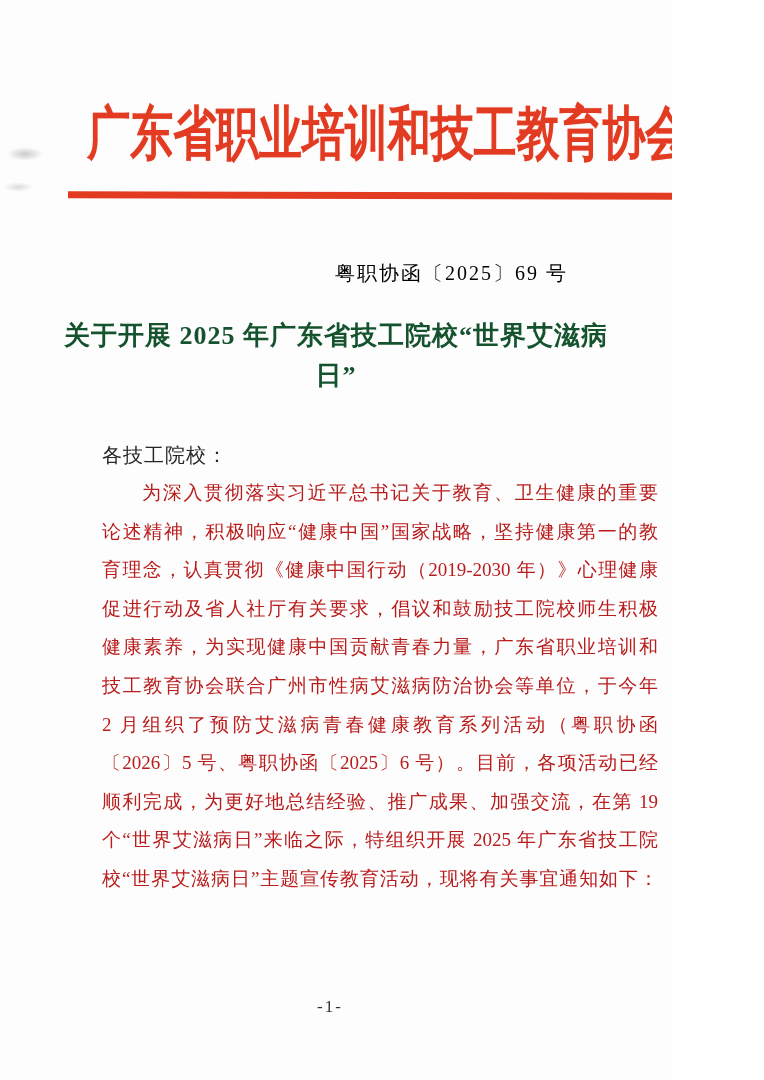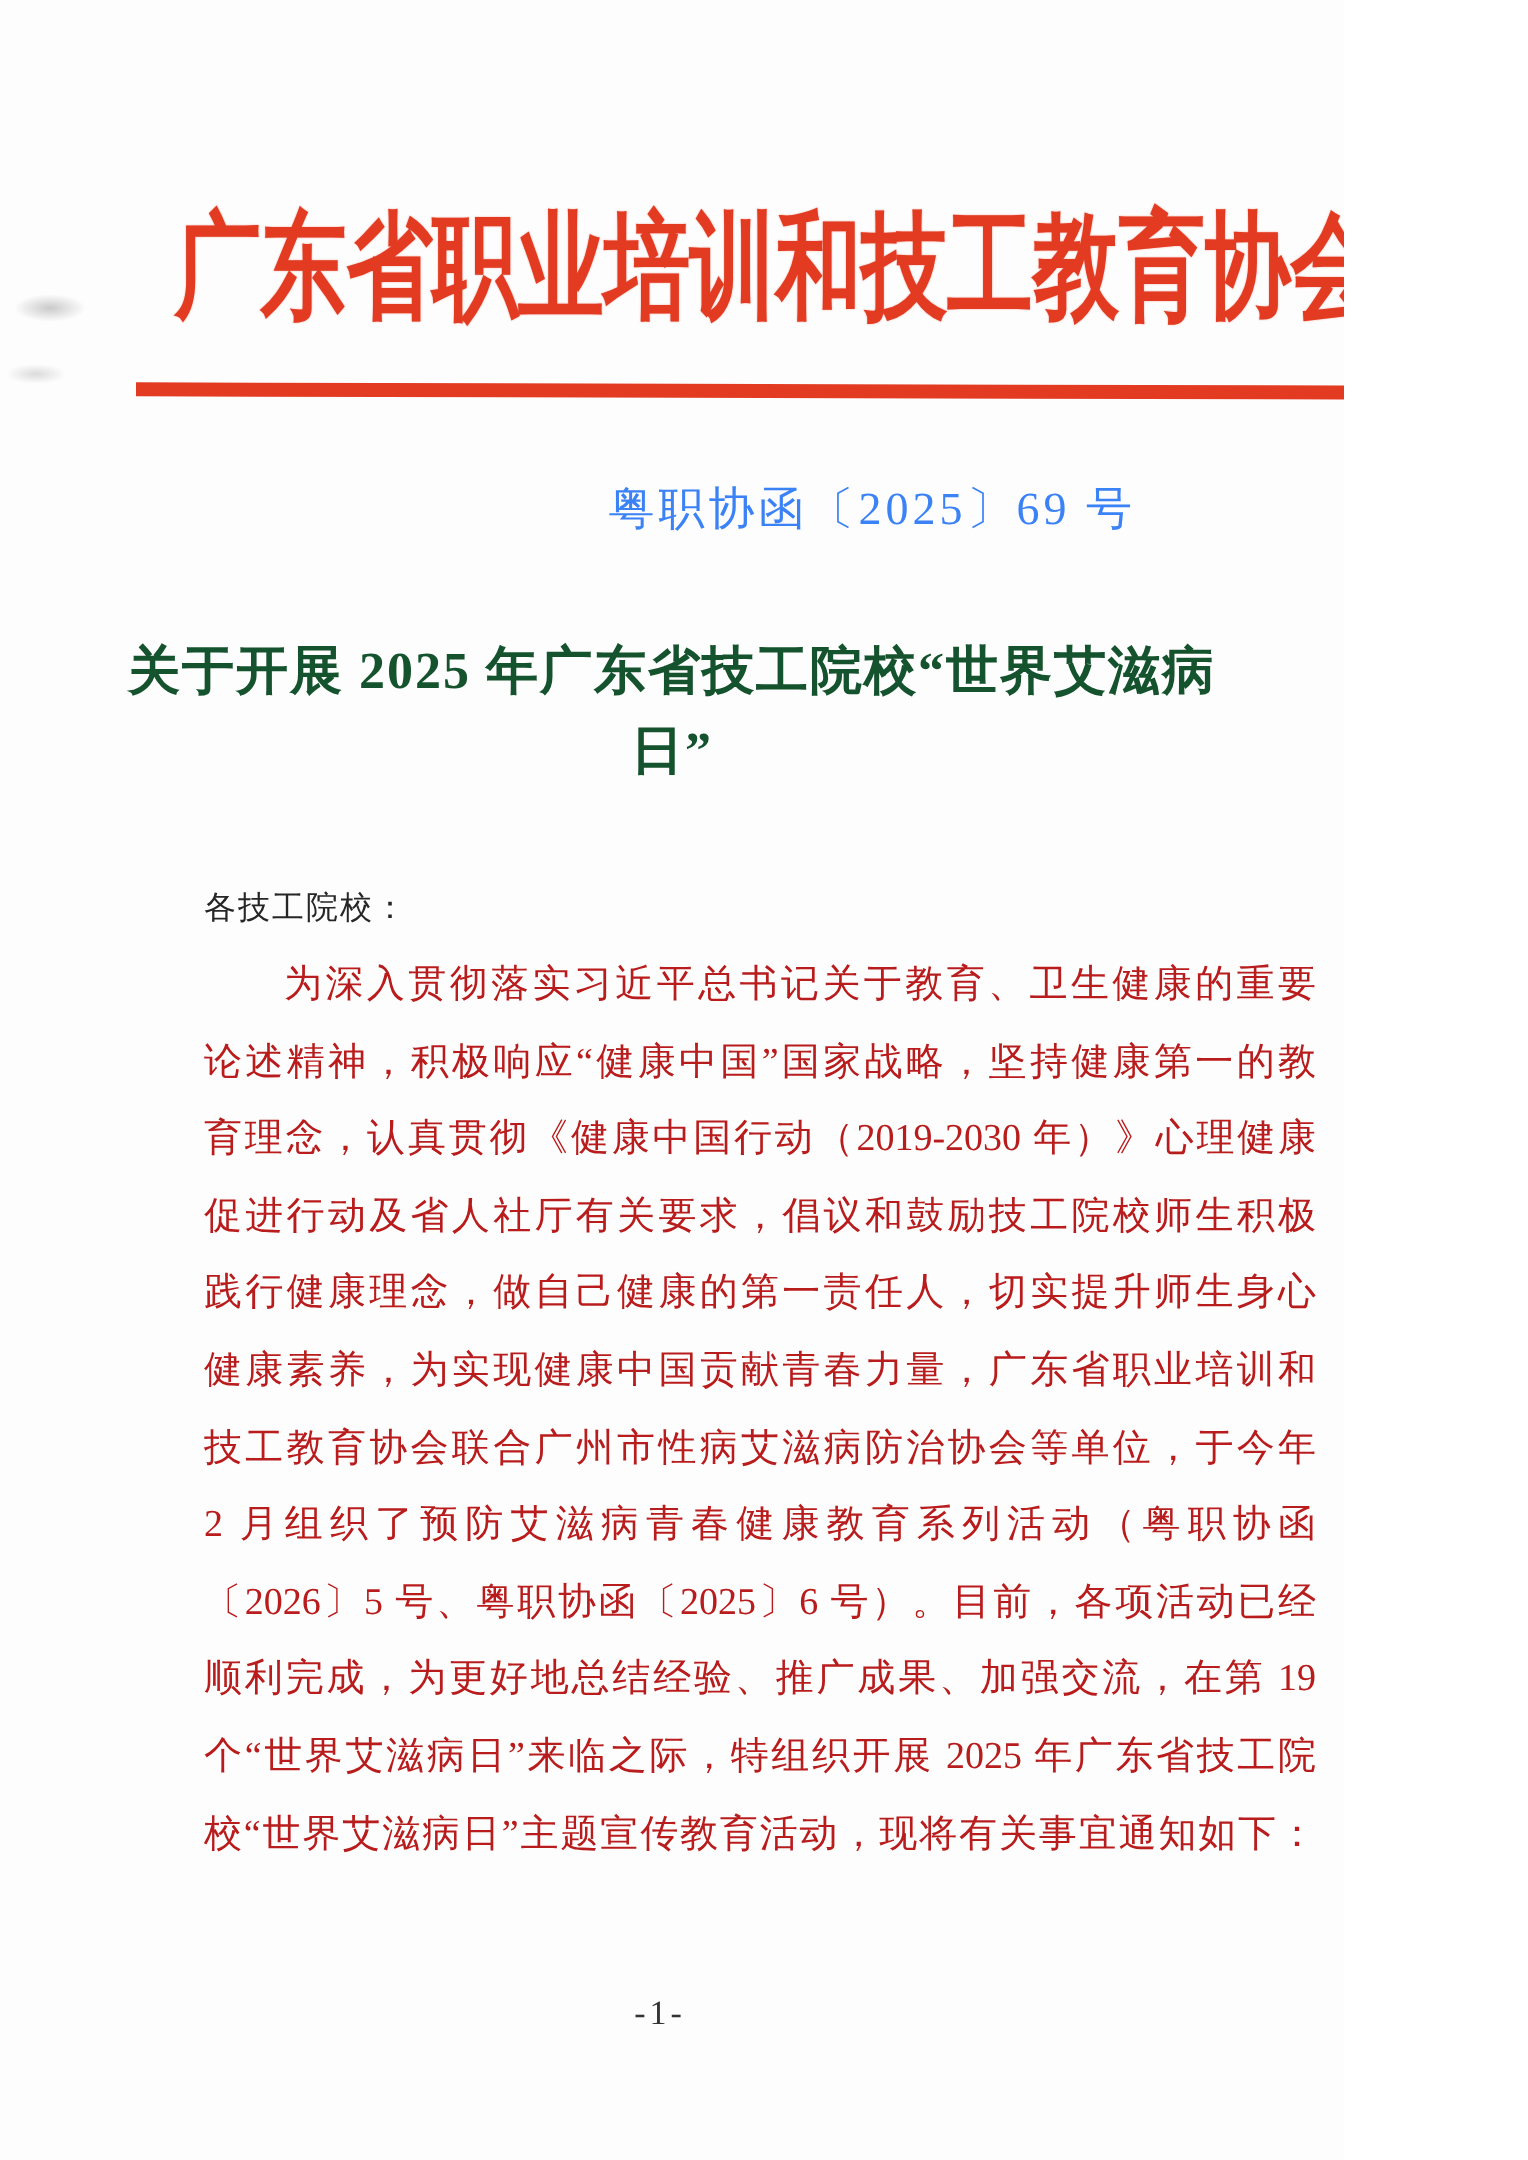--- a/index.html
+++ b/index.html
@@ -42,25 +42,25 @@
     left: 68px;
     width: 623px;
     height: 7px;
     background: #e23b22;
     transform: rotate(0.15deg);
   }
 
   
   .doc-number {
     position: absolute;
-    top: 239px;
+    top: 260px;
     right: 104px;
-    font-size: 23px;
+    font-size: 20px;
     letter-spacing: 2px;
-    color: #3b82f6;
+    color: #000000;
     white-space: nowrap;
   }
 
   
   .doc-title {
     position: absolute;
     top: 316px;
     left: 60px;
     right: 60px;
     text-align: center;
@@ -69,21 +69,21 @@
     line-height: 40px;
     color: #14532d;
     letter-spacing: 1px;
   }
 
   
   .salutation {
     position: absolute;
     top: 443px;
     left: 102px;
-    font-size: 16px;
+    font-size: 20px;
     line-height: 24px;
     letter-spacing: 1px;
   }
 
   
   .body-block {
     position: absolute;
     top: 474px;
     left: 102px;
     width: 556px;
@@ -148,21 +148,20 @@
     <div>关于开展 2025 年广东省技工院校“世界艾滋病日”</div>
   </div>
 
   <div class="salutation">各技工院校：</div>
 
   <div class="body-block">
     <div class="body-line indent">为深入贯彻落实习近平总书记关于教育、卫生健康的重要</div>
     <div class="body-line">论述精神，积极响应“健康中国”国家战略，坚持健康第一的教</div>
     <div class="body-line">育理念，认真贯彻《健康中国行动（2019-2030 年）》心理健康</div>
     <div class="body-line">促进行动及省人社厅有关要求，倡议和鼓励技工院校师生积极</div>
-    <div class="body-line">践行健康理念，做自己健康的第一责任人，切实提升师生身心</div>
     <div class="body-line">健康素养，为实现健康中国贡献青春力量，广东省职业培训和</div>
     <div class="body-line">技工教育协会联合广州市性病艾滋病防治协会等单位，于今年</div>
     <div class="body-line">2 月组织了预防艾滋病青春健康教育系列活动（粤职协函</div>
     <div class="body-line">〔2026〕5 号、粤职协函〔2025〕6 号）。目前，各项活动已经</div>
     <div class="body-line">顺利完成，为更好地总结经验、推广成果、加强交流，在第 19</div>
     <div class="body-line">个“世界艾滋病日”来临之际，特组织开展 2025 年广东省技工院</div>
     <div class="body-line">校“世界艾滋病日”主题宣传教育活动，现将有关事宜通知如下：</div>
   </div>
 
   <div class="page-number">-1-</div>

